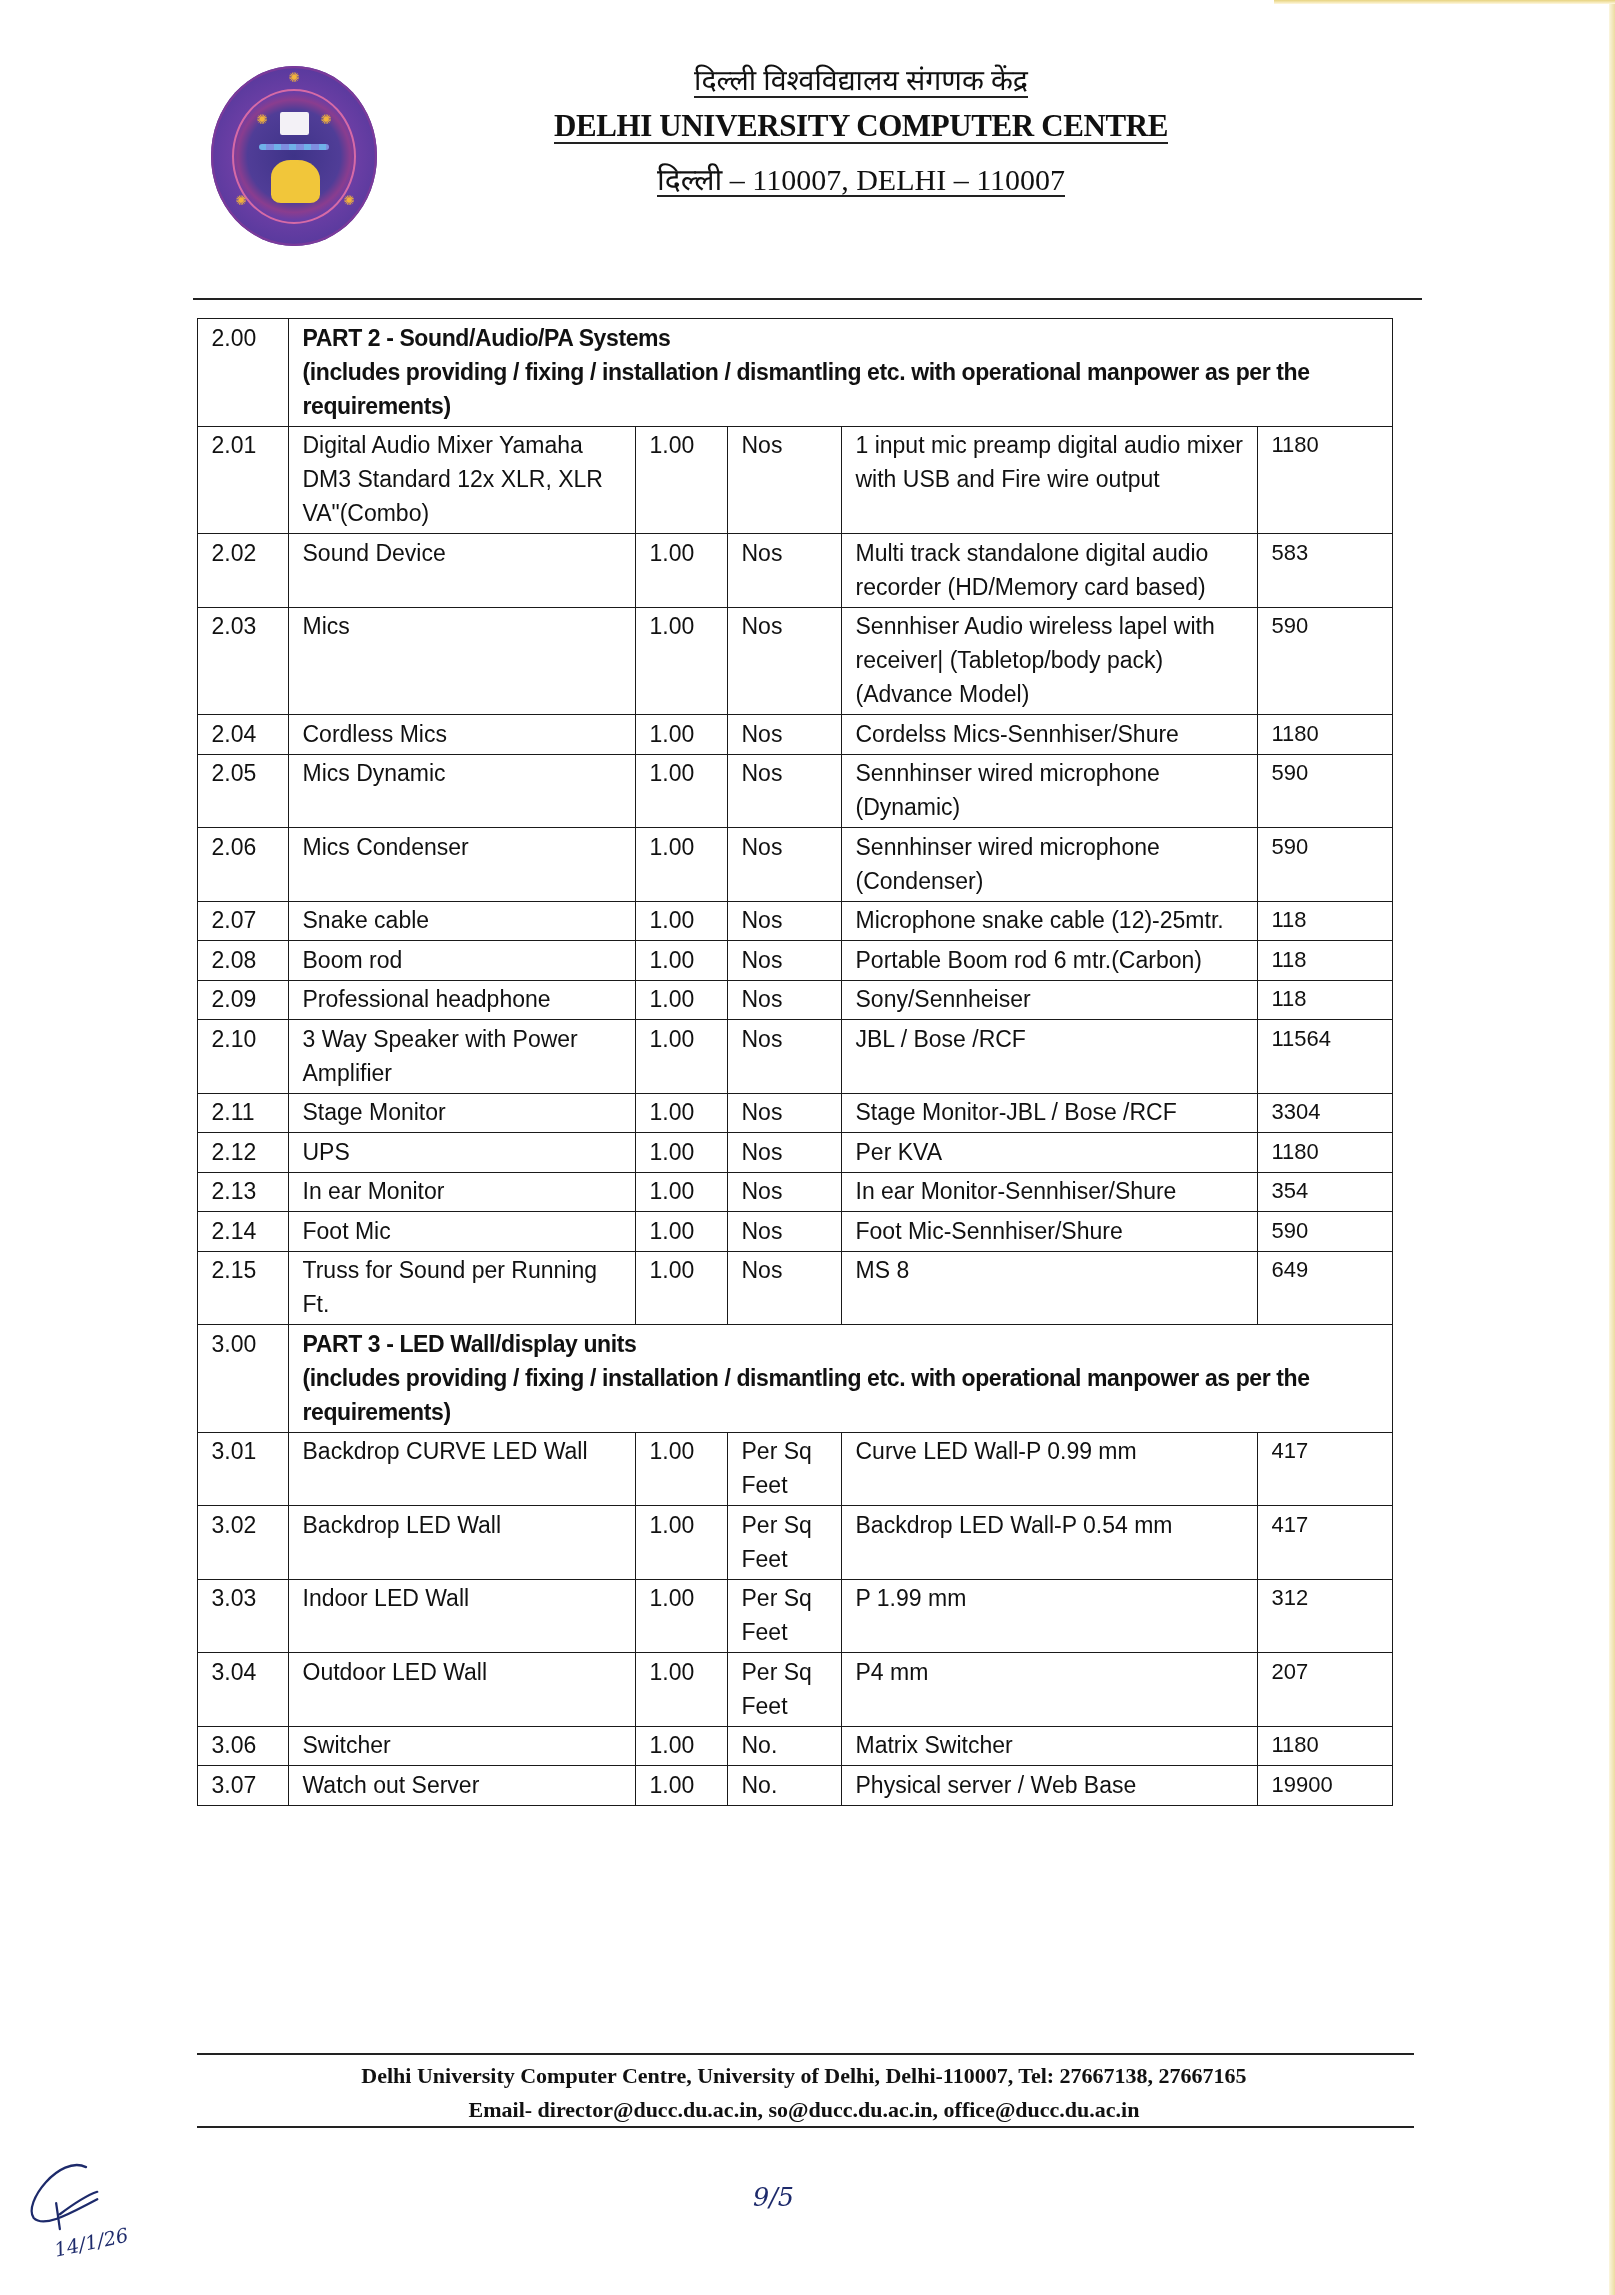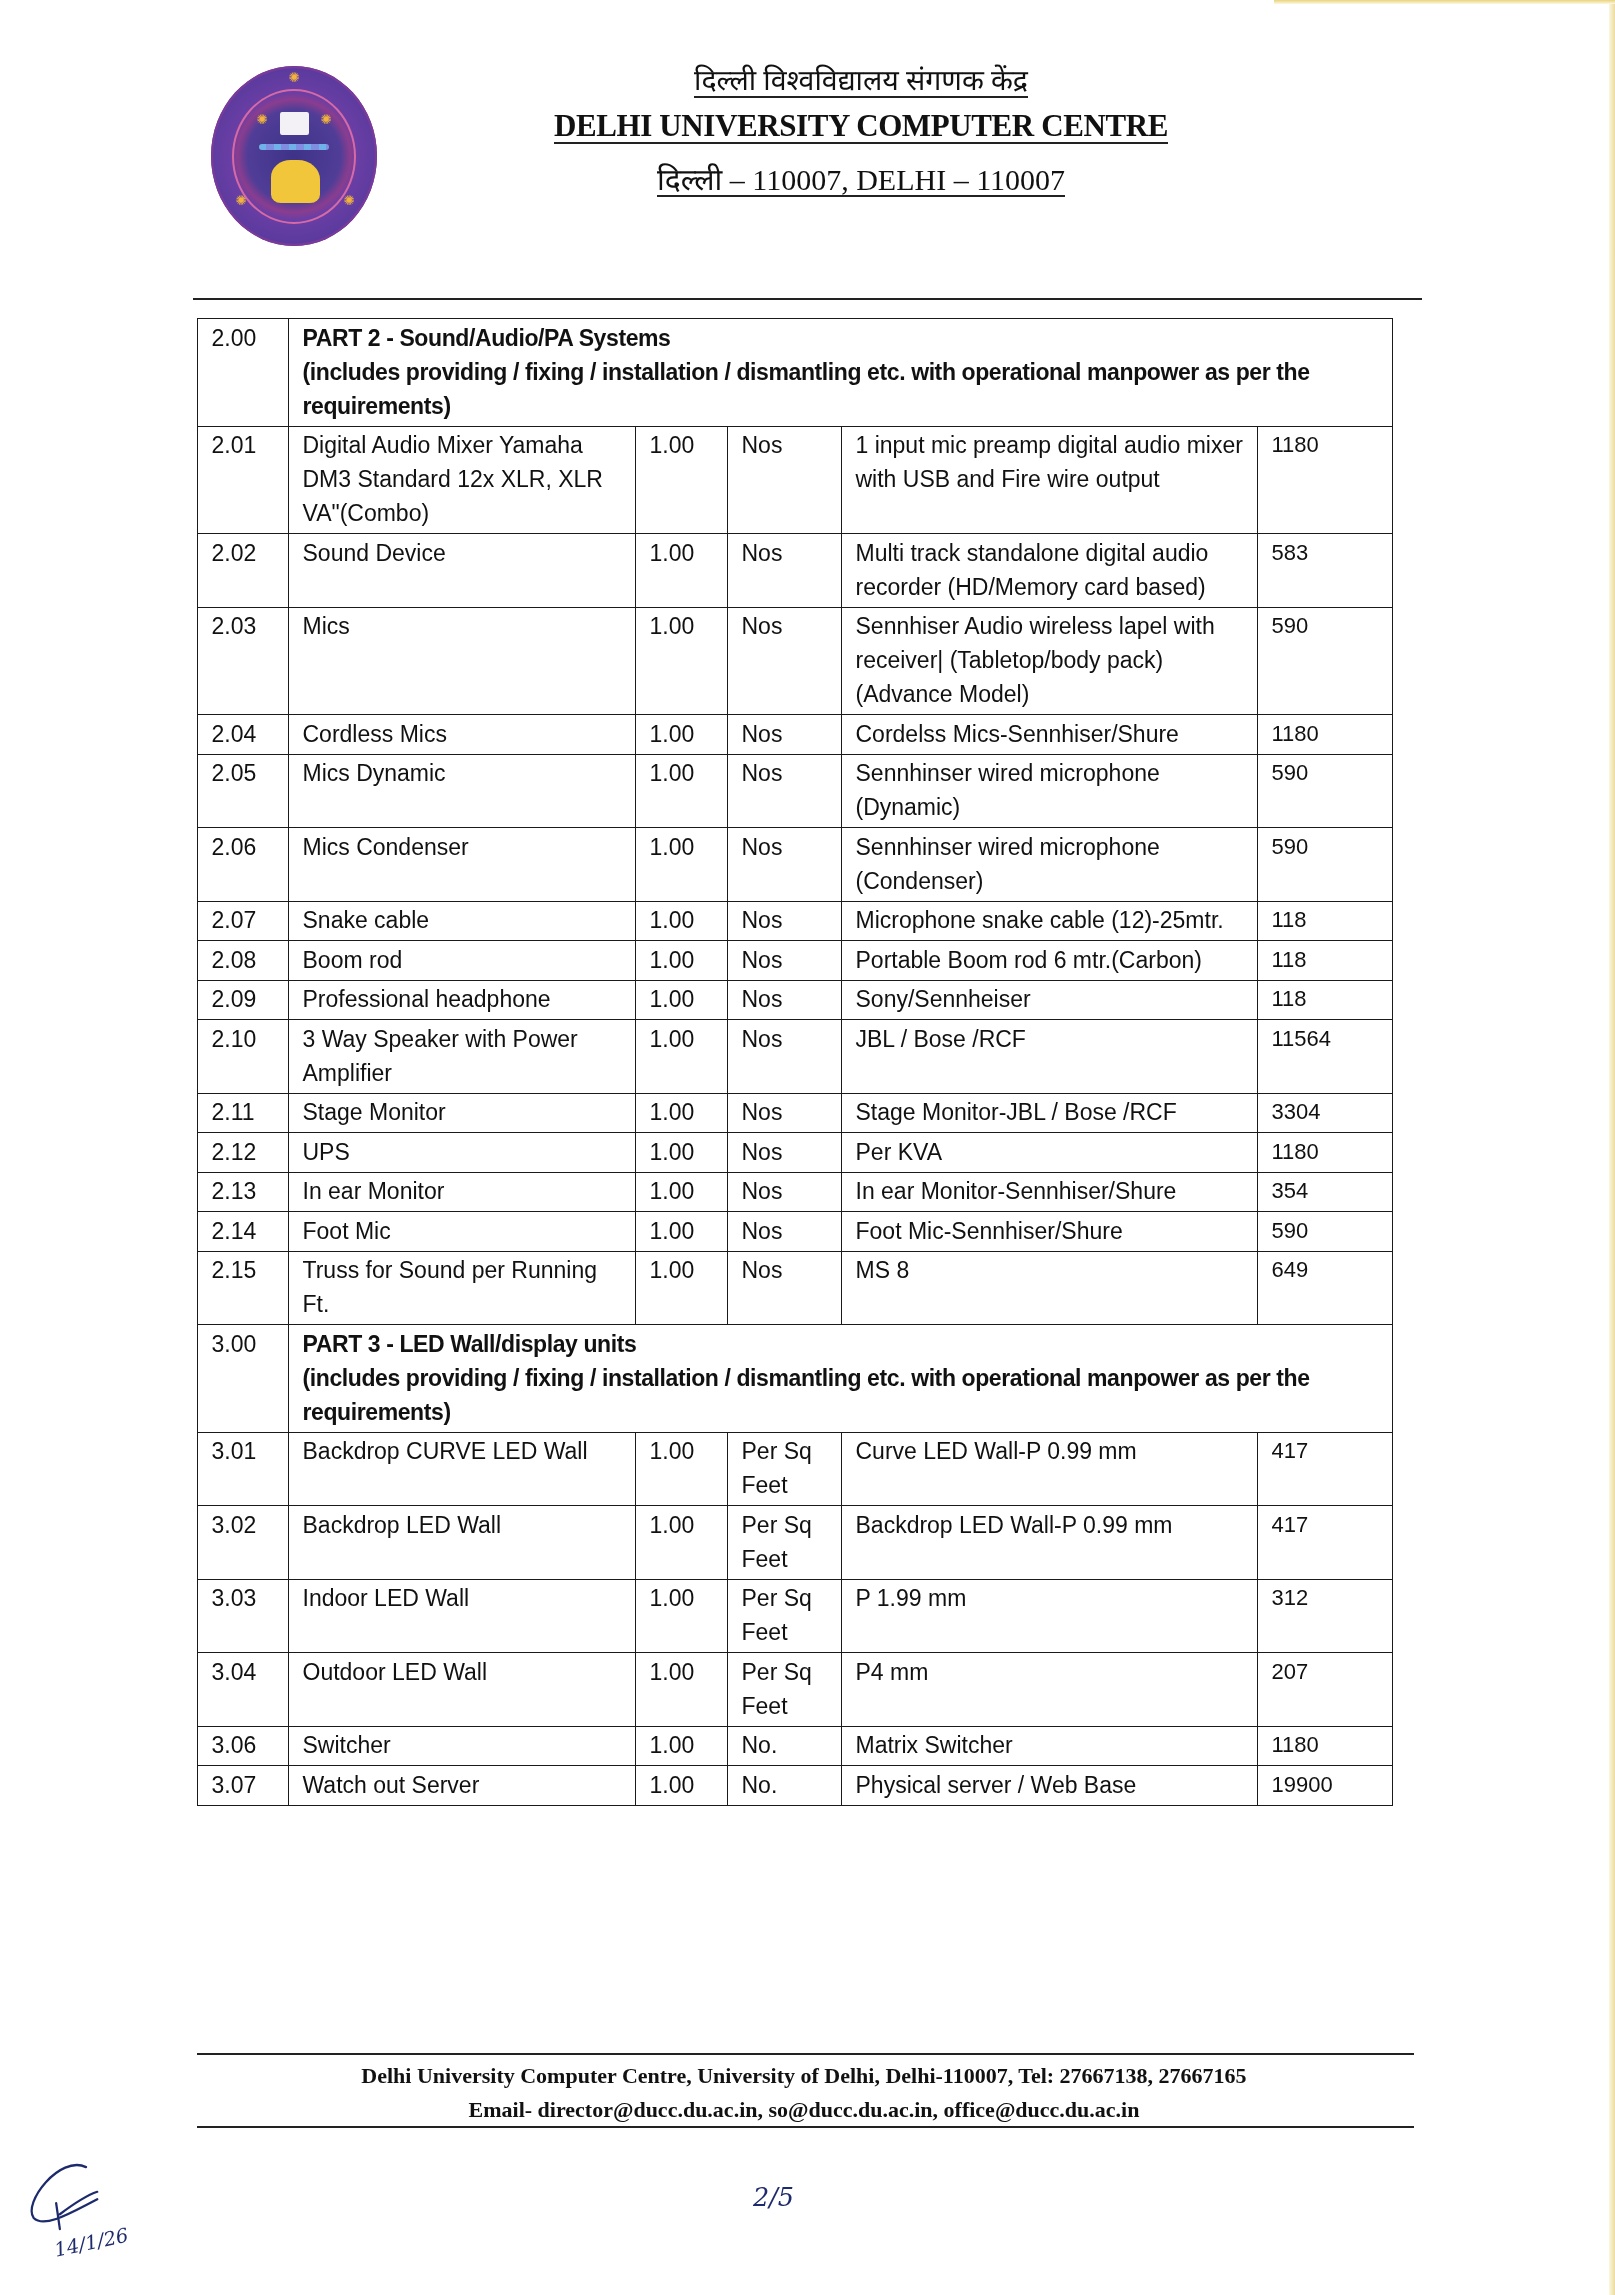--- a/index.html
+++ b/index.html
@@ -279,21 +279,21 @@
         <td>1.00</td>
         <td>Per Sq Feet</td>
         <td>Curve LED Wall-P 0.99 mm</td>
         <td class="rate">417</td>
       </tr>
       <tr>
         <td class="no">3.02</td>
         <td>Backdrop LED Wall</td>
         <td>1.00</td>
         <td>Per Sq Feet</td>
-        <td>Backdrop LED Wall-P 0.99 mm</td>
+        <td>Backdrop LED Wall-P 0.54 mm</td>
         <td class="rate">417</td>
       </tr>
       <tr>
         <td class="no">3.03</td>
         <td>Indoor LED Wall</td>
         <td>1.00</td>
         <td>Per Sq Feet</td>
         <td>P 1.99 mm</td>
         <td class="rate">312</td>
       </tr>
@@ -328,14 +328,14 @@
 <div class="footer">
   <div>Delhi University Computer Centre, University of Delhi, Delhi-110007, Tel: 27667138, 27667165</div>
   <div>Email- director@ducc.du.ac.in, so@ducc.du.ac.in, office@ducc.du.ac.in</div>
 </div>
 <div class="rule" style="left:197px;top:2126px;width:1217px"></div>
 
 <svg class="signature" viewBox="0 0 230 140">
   <path d="M95 12 C60 -5 10 60 25 80 C40 95 80 70 110 55 M55 60 L60 95 M60 75 C80 60 95 50 110 45" fill="none" stroke="#1d2a6b" stroke-width="3" stroke-linecap="round"></path>
   <text x="55" y="132" font-family="DejaVu Serif, serif" font-style="italic" font-size="26" fill="#1d2a6b" transform="rotate(-12 55 132)">14/1/26</text>
 </svg>
-<div class="page-no">2/5</div>
+<div class="page-no">9/5</div>
 
 
 </body></html>

